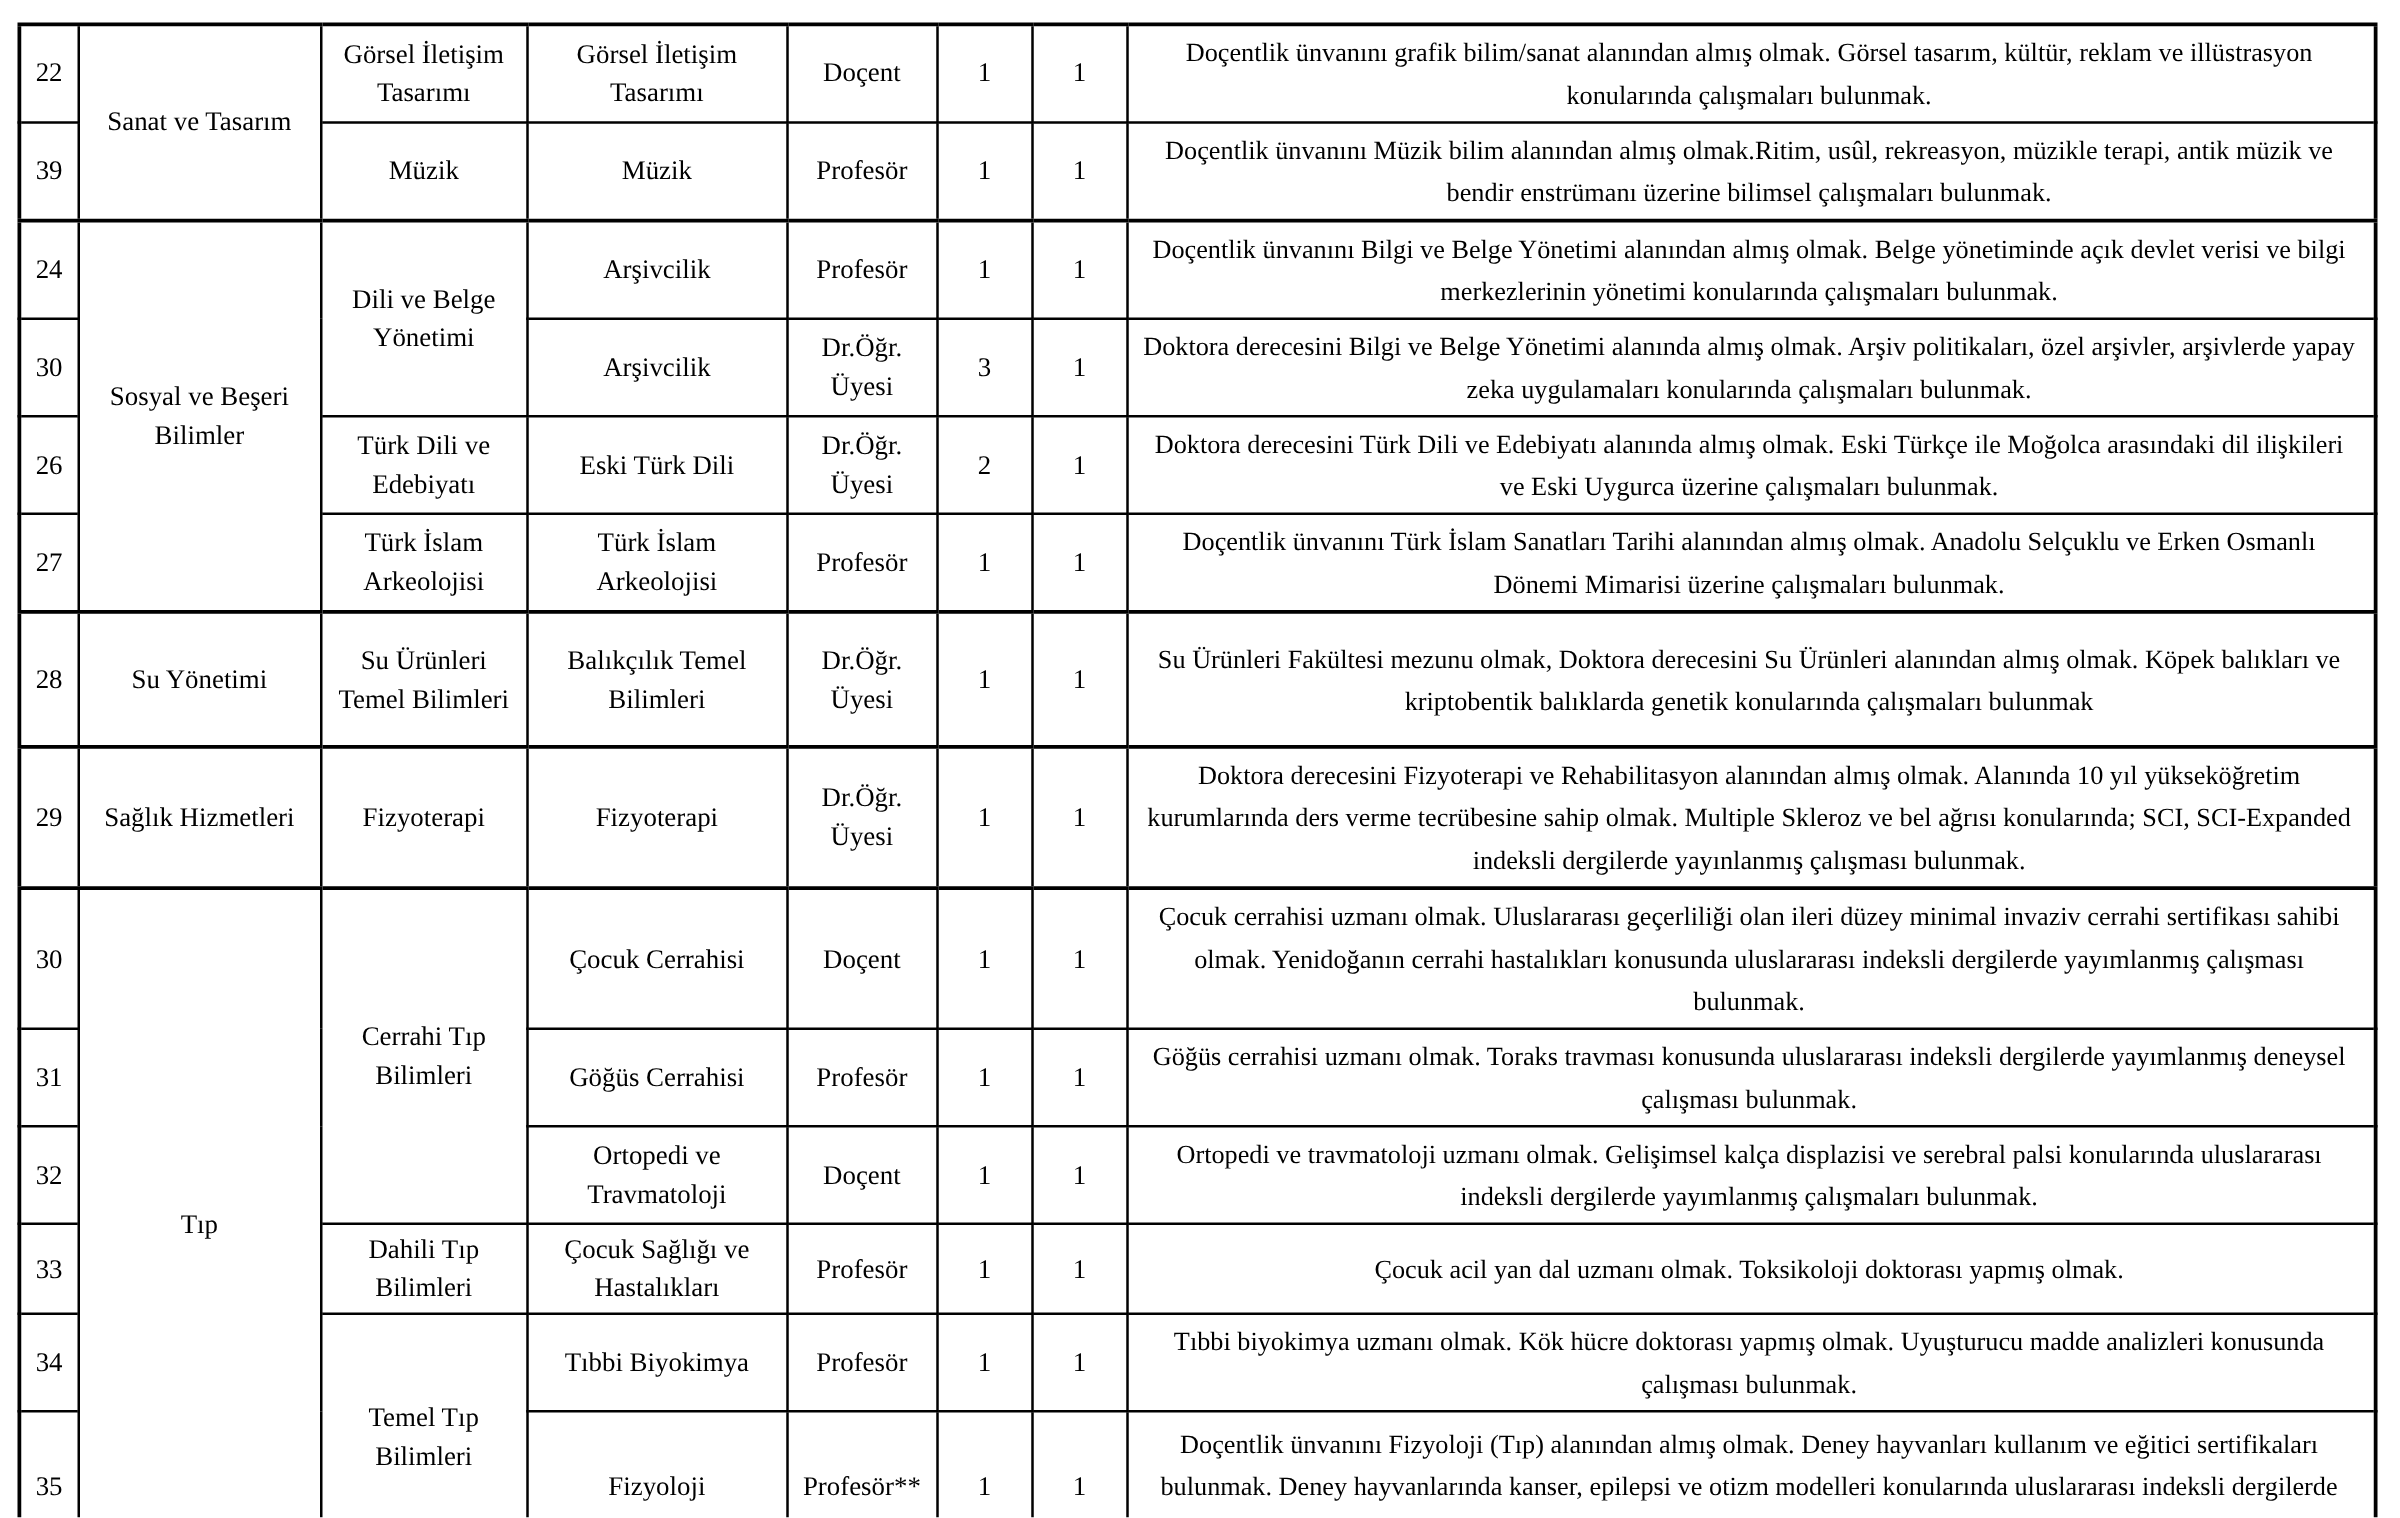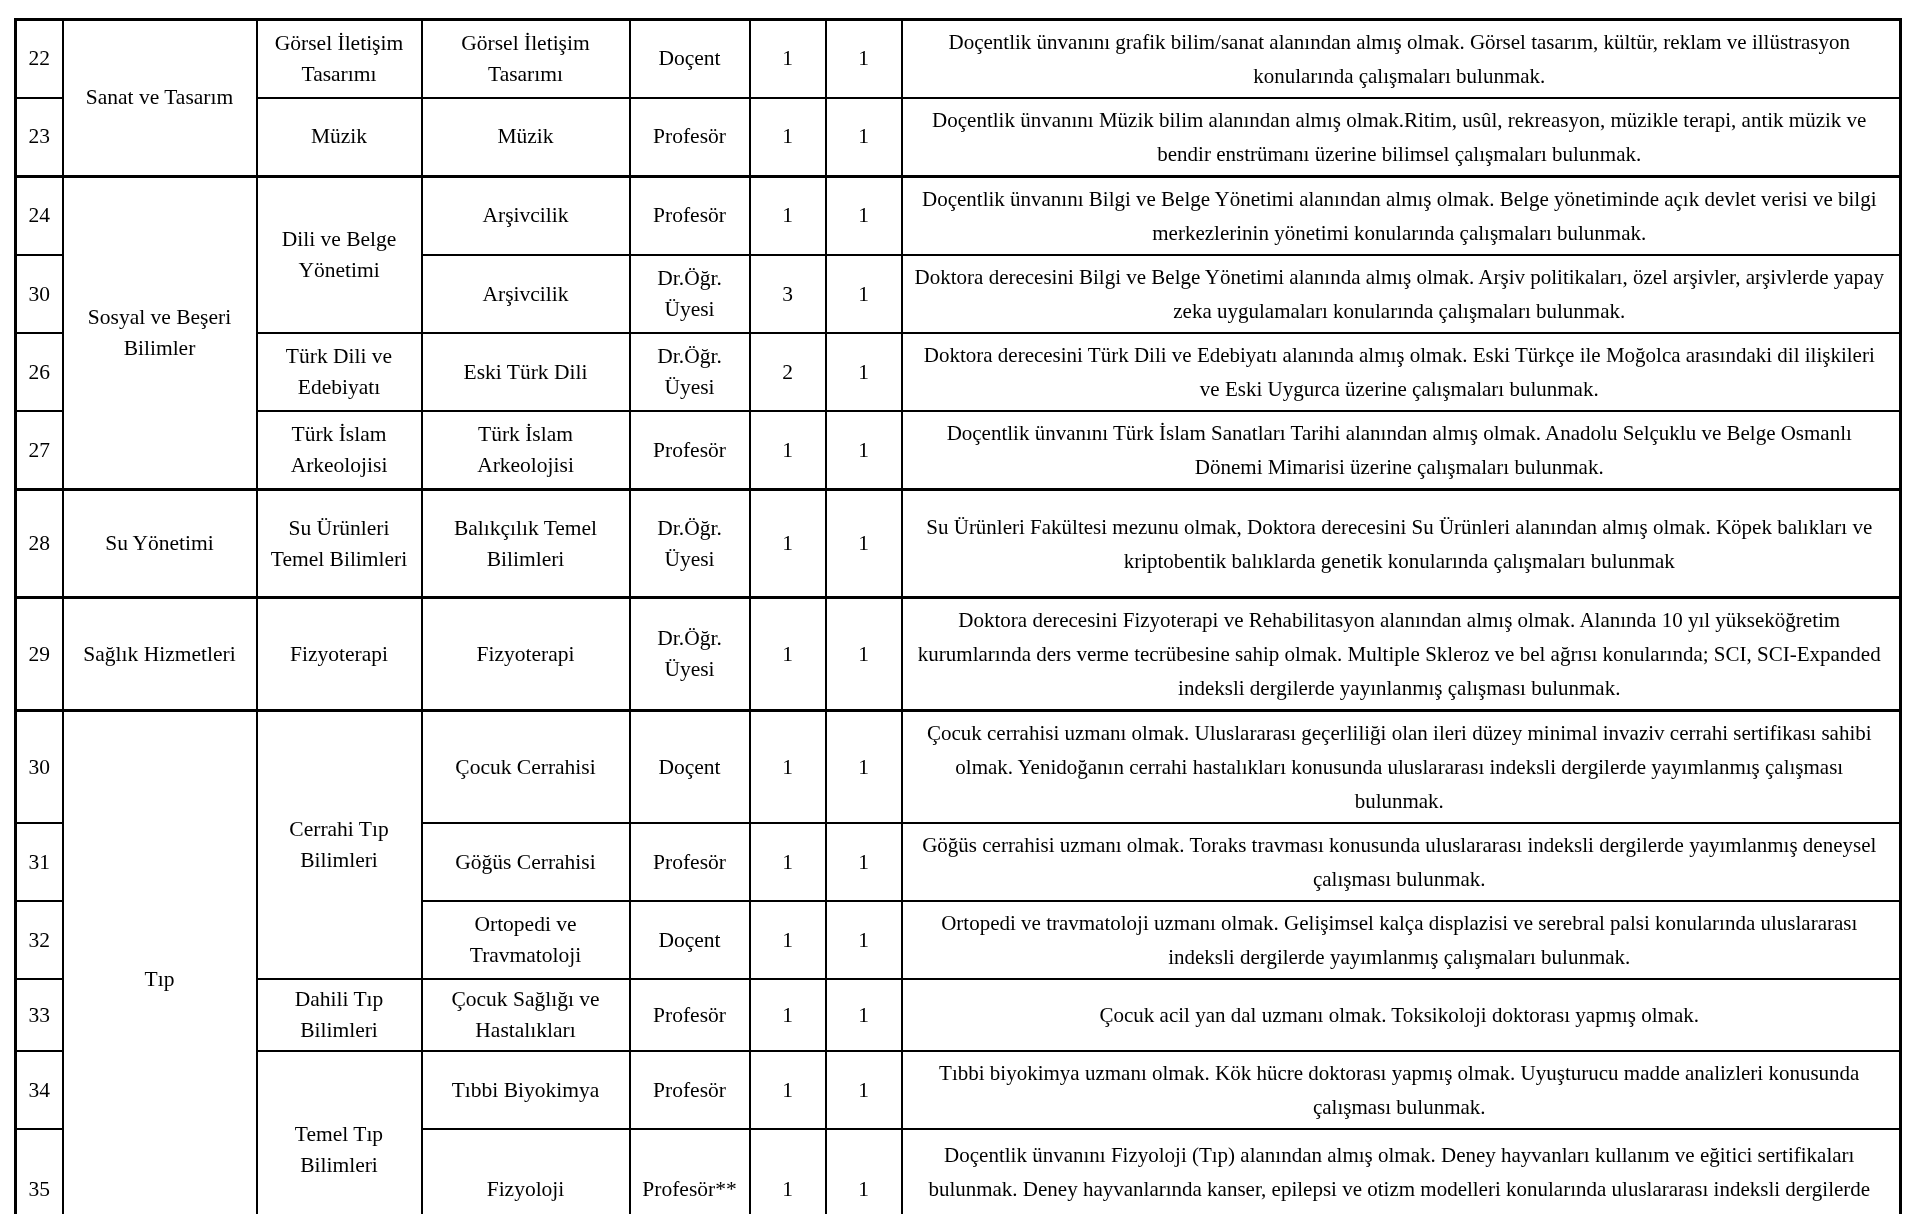--- a/index.html
+++ b/index.html
@@ -70,21 +70,21 @@
           <td class="col-no">22</td>
           <td class="col-faculty" rowspan="2">Sanat ve Tasarım</td>
           <td class="col-department">Görsel İletişim Tasarımı</td>
           <td class="col-program">Görsel İletişim Tasarımı</td>
           <td class="col-title">Doçent</td>
           <td class="col-quota">1</td>
           <td class="col-count">1</td>
           <td class="col-description">Doçentlik ünvanını grafik bilim/sanat alanından almış olmak. Görsel tasarım, kültür, reklam ve illüstrasyon konularında çalışmaları bulunmak.</td>
         </tr>
         <tr class="rh2">
-          <td class="col-no">23</td>
+          <td class="col-no">39</td>
           <td class="col-department">Müzik</td>
           <td class="col-program">Müzik</td>
           <td class="col-title">Profesör</td>
           <td class="col-quota">1</td>
           <td class="col-count">1</td>
           <td class="col-description">Doçentlik ünvanını Müzik bilim alanından almış olmak.Ritim, usûl, rekreasyon, müzikle terapi, antik müzik ve bendir enstrümanı üzerine bilimsel çalışmaları bulunmak.</td>
         </tr>
         <tr class="rh2 group-start">
           <td class="col-no">24</td>
           <td class="col-faculty" rowspan="4">Sosyal ve Beşeri Bilimler</td>
@@ -112,21 +112,21 @@
           <td class="col-count">1</td>
           <td class="col-description">Doktora derecesini Türk Dili ve Edebiyatı alanında almış olmak. Eski Türkçe ile Moğolca arasındaki dil ilişkileri ve Eski Uygurca üzerine çalışmaları bulunmak.</td>
         </tr>
         <tr class="rh2">
           <td class="col-no">27</td>
           <td class="col-department">Türk İslam Arkeolojisi</td>
           <td class="col-program">Türk İslam Arkeolojisi</td>
           <td class="col-title">Profesör</td>
           <td class="col-quota">1</td>
           <td class="col-count">1</td>
-          <td class="col-description">Doçentlik ünvanını Türk İslam Sanatları Tarihi alanından almış olmak. Anadolu Selçuklu ve Belge Osmanlı Dönemi Mimarisi üzerine çalışmaları bulunmak.</td>
+          <td class="col-description">Doçentlik ünvanını Türk İslam Sanatları Tarihi alanından almış olmak. Anadolu Selçuklu ve Erken Osmanlı Dönemi Mimarisi üzerine çalışmaları bulunmak.</td>
         </tr>
         <tr class="rh3 group-start">
           <td class="col-no">28</td>
           <td class="col-faculty">Su Yönetimi</td>
           <td class="col-department">Su Ürünleri Temel Bilimleri</td>
           <td class="col-program">Balıkçılık Temel Bilimleri</td>
           <td class="col-title">Dr.Öğr. Üyesi</td>
           <td class="col-quota">1</td>
           <td class="col-count">1</td>
           <td class="col-description">Su Ürünleri Fakültesi mezunu olmak, Doktora derecesini Su Ürünleri alanından almış olmak. Köpek balıkları ve kriptobentik balıklarda genetik konularında çalışmaları bulunmak</td>

